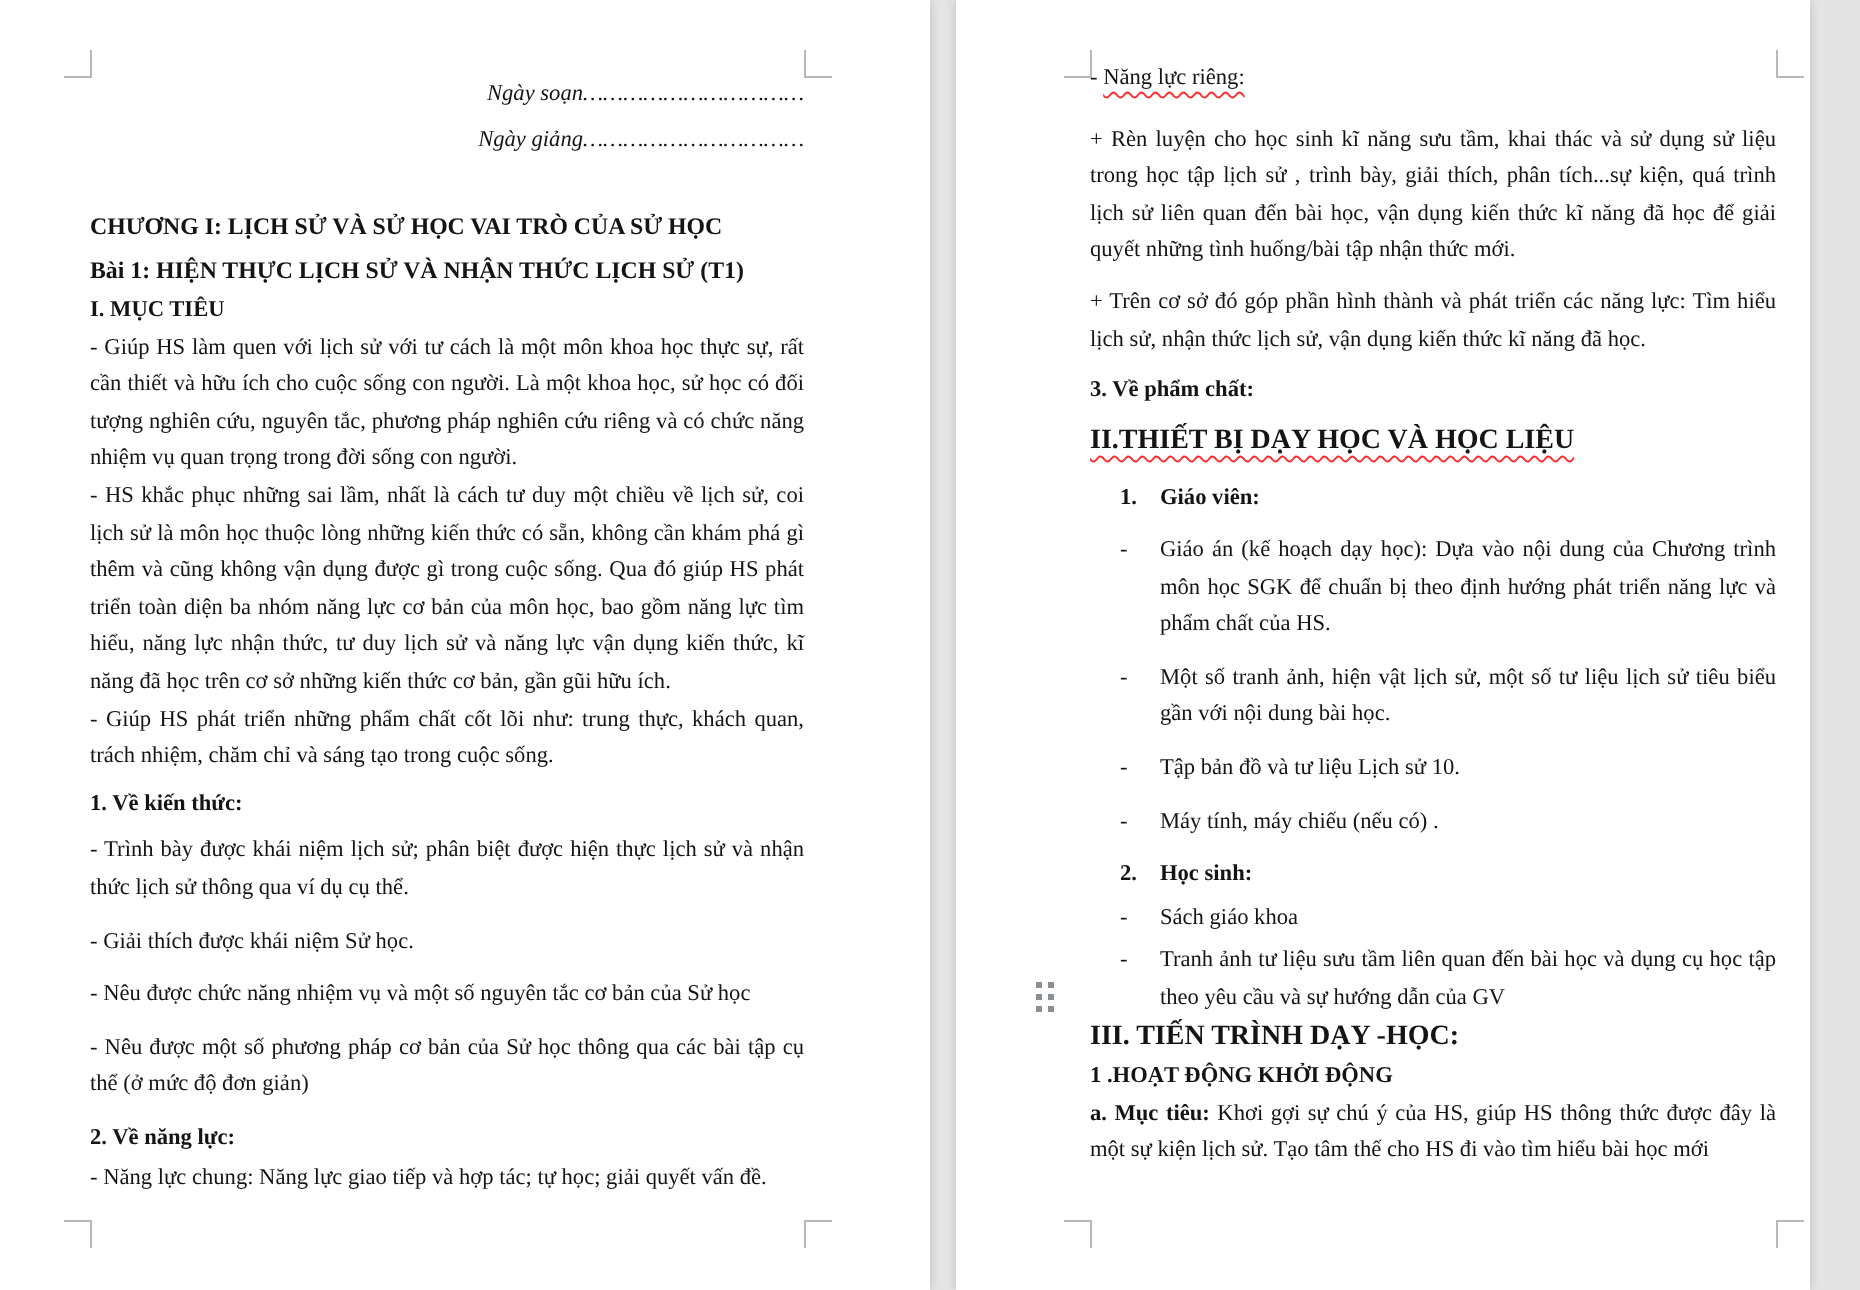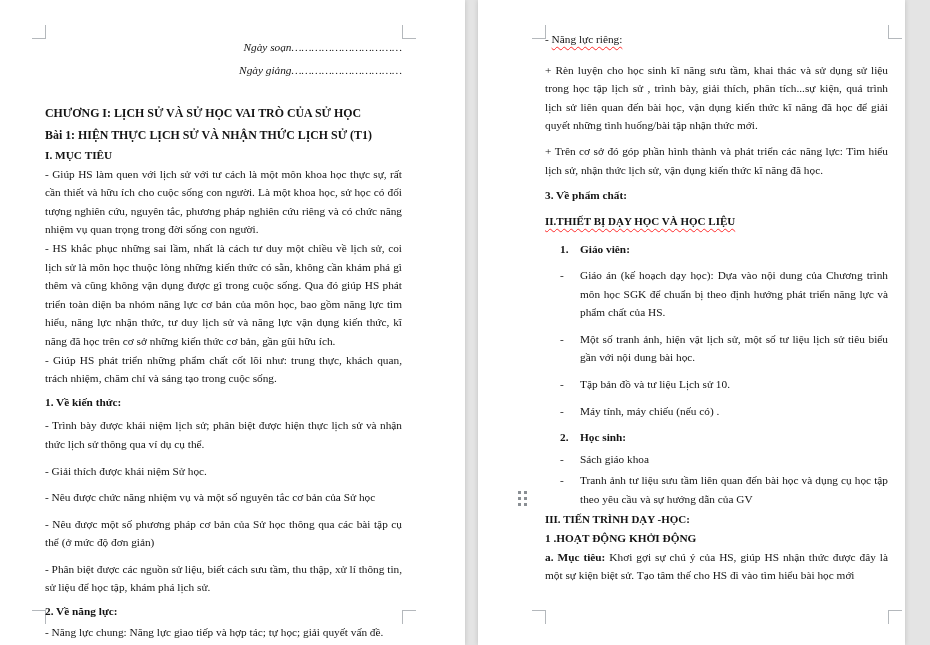--- a/index.html
+++ b/index.html
@@ -13,21 +13,21 @@
   .page1{left:0;width:465px}
   .page2{left:478px;width:427px}
   .content{position:absolute;font-size:11.3px;line-height:18.6px}
   .c1{left:45px;top:36px;width:357px}
   .c2{left:67px;top:30px;width:343px}
   p{margin:0;text-align:justify}
   .date{font-style:italic;text-align:right;line-height:23px}
   .title{text-align:left;font-weight:bold;font-size:11.9px;line-height:22px}
   .mt4{margin-top:4px}
   .h{font-weight:bold;text-align:left}
-  .h2{font-weight:bold;font-size:11px;text-align:left}
+  .h2{font-weight:bold;font-size:14px;text-align:left}
   .mb2{margin-bottom:2px}.mb3{margin-bottom:3px}.mb4{margin-bottom:20px}
   .mb5{margin-bottom:5px}.mb7{margin-bottom:7px}.mb8{margin-bottom:8px}
   .mb10{margin-bottom:10px}.mb12{margin-bottom:12px}
   .mt5{margin-top:5px}
   .usolid{text-decoration-thickness:1px}
   .uwavy{text-decoration:underline wavy var(--spellcheck_red,#ff2a2a);text-underline-offset:3px;text-decoration-thickness:1px}
   .li,.numli{display:flex;padding-left:15px}
   .mark{width:20px;flex:none}
   .numli .mark,.numli .lbl{font-weight:bold}
   .li .txt{flex:1;text-align:justify}
@@ -61,21 +61,20 @@
       <p class="title">Bài 1: HIỆN THỰC LỊCH SỬ VÀ NHẬN THỨC LỊCH SỬ (T1)</p>
       <p class="h">I. MỤC TIÊU</p>
       <p>- Giúp HS làm quen với lịch sử với tư cách là một môn khoa học thực sự, rất cần thiết và hữu ích cho cuộc sống con người. Là một khoa học, sử học có đối tượng nghiên cứu, nguyên tắc, phương pháp nghiên cứu riêng và có chức năng nhiệm vụ quan trọng trong đời sống con người.</p>
       <p>- HS khắc phục những sai lầm, nhất là cách tư duy một chiều về lịch sử, coi lịch sử là môn học thuộc lòng những kiến thức có sẵn, không cần khám phá gì thêm và cũng không vận dụng được gì trong cuộc sống. Qua đó giúp HS phát triển toàn diện ba nhóm năng lực cơ bản của môn học, bao gồm năng lực tìm hiểu, năng lực nhận thức, tư duy lịch sử và năng lực vận dụng kiến thức, kĩ năng đã học trên cơ sở những kiến thức cơ bản, gần gũi hữu ích.</p>
       <p>- Giúp HS phát triển những phẩm chất cốt lõi như: trung thực, khách quan, trách nhiệm, chăm chỉ và sáng tạo trong cuộc sống.</p>
       <p class="h mt5 mb5">1. Về kiến thức:</p>
       <p class="mb8">- Trình bày được khái niệm lịch sử; phân biệt được hiện thực lịch sử và nhận thức lịch sử thông qua ví dụ cụ thể.</p>
       <p class="mb8">- Giải thích được khái niệm Sử học.</p>
       <p class="mb8">- Nêu được chức năng nhiệm vụ và một số nguyên tắc cơ bản của Sử học</p>
       <p class="mb8">- Nêu được một số phương pháp cơ bản của Sử học thông qua các bài tập cụ thể (ở mức độ đơn giản)</p>
-      <p class="mb5">- Phân biệt được các nguồn sử liệu, biết cách sưu tầm, thu thập, xử lí thông tin, sử liệu để học tập, khám phá lịch sử.</p>
       <p class="h mb2">2. Về năng lực:</p>
       <p>- Năng lực chung: Năng lực giao tiếp và hợp tác; tự học; giải quyết vấn đề.</p>
     </div>
   </div>
 
   <div class="page page2">
     <span class="cm tl p2-tl"></span>
     <span class="cm tr p2-tr"></span>
     <span class="cm bl p2-bl"></span>
     <span class="cm br p2-br"></span>
@@ -125,17 +124,17 @@
         <span class="mark">-</span>
         <span class="txt">Sách giáo khoa</span>
       </div>
       <div class="li mb2">
         <span class="mark">-</span>
         <span class="txt">Tranh ảnh tư liệu sưu tầm liên quan đến bài học và dụng cụ học tập theo yêu cầu và sự hướng dẫn của GV</span>
       </div>
 
       <p class="h2">III. TIẾN TRÌNH DẠY -HỌC:</p>
       <p class="h">1 .HOẠT ĐỘNG KHỞI ĐỘNG</p>
-      <p><span class="h">a. Mục tiêu:</span><span> Khơi gợi sự chú ý của HS, giúp HS nhận thức được đây là một sự kiện biệt sử. Tạo tâm thế cho HS đi vào tìm hiểu bài học mới</span></p>
+      <p><span class="h">a. Mục tiêu:</span><span> Khơi gợi sự chú ý của HS, giúp HS thông thức được đây là một sự kiện lịch sử. Tạo tâm thế cho HS đi vào tìm hiểu bài học mới</span></p>
     </div>
   </div>
 
 </div>
 
 </body></html>

